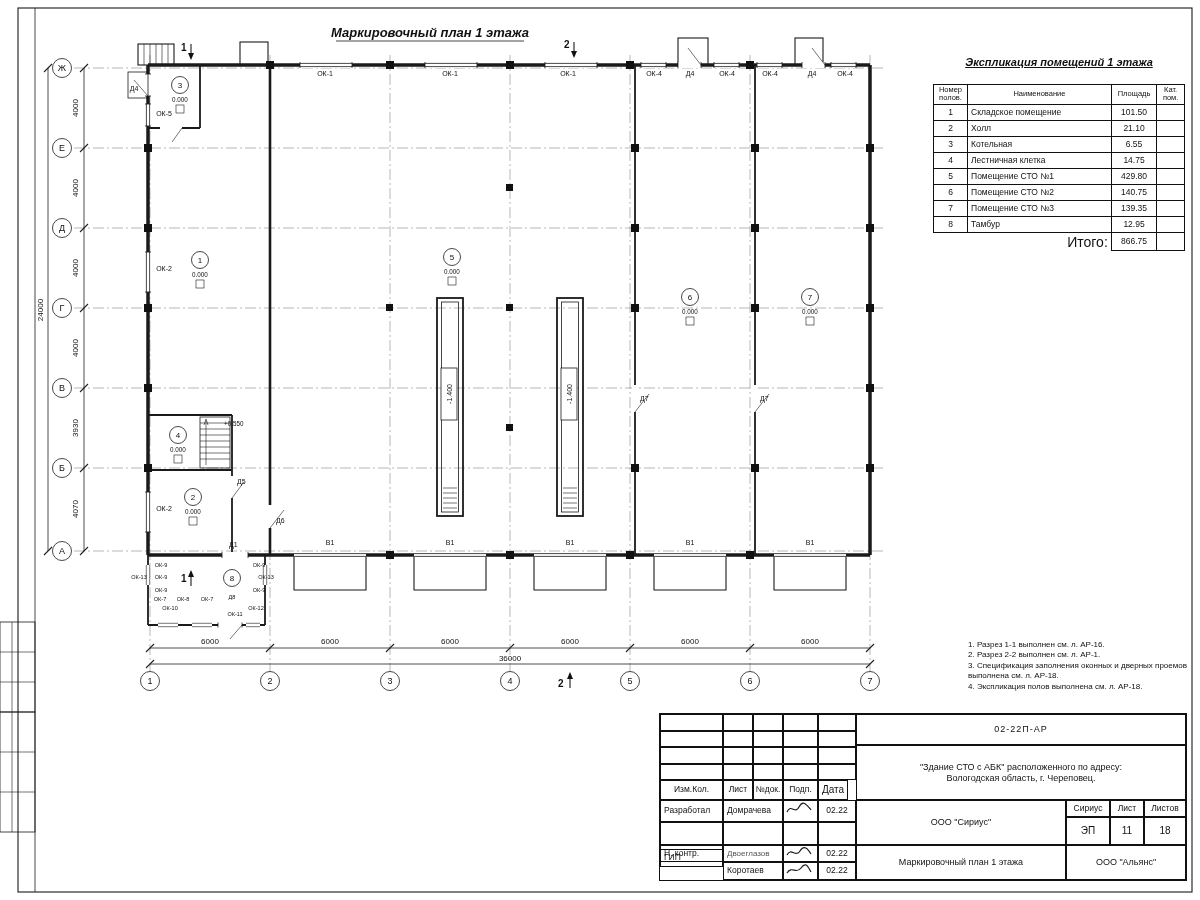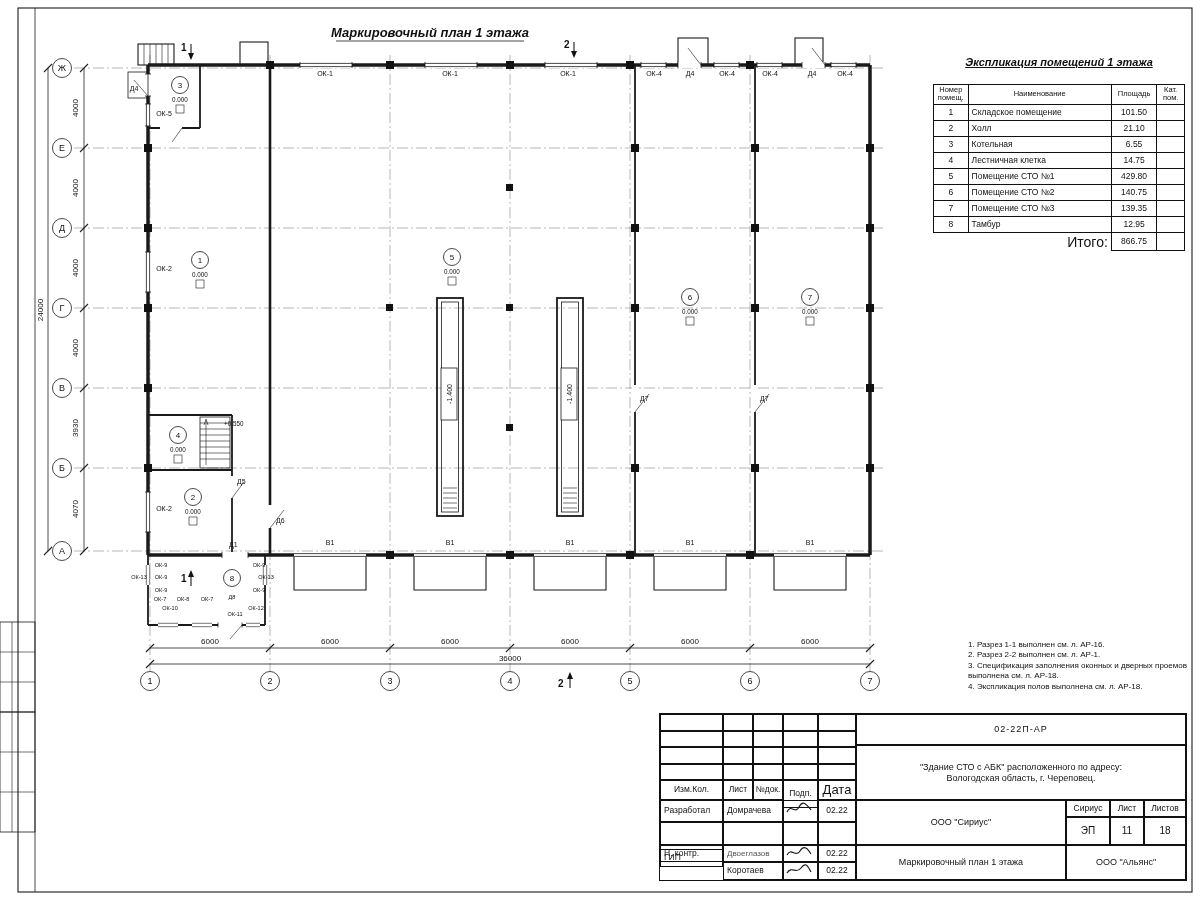--- a/index.html
+++ b/index.html
@@ -473,21 +473,21 @@
     <text class="ttl" x="430" y="37" text-anchor="middle">Маркировочный план 1 этажа</text>
     <line x1="336" y1="41" x2="524" y2="41" class="w08"></line>
   </g>
 </svg>
 
 <div class="schedule">
   <div class="schedule-title">Экспликация помещений 1 этажа</div>
   <table>
     <thead>
       <tr>
-        <th style="width:28px">Номер помещ.</th>
+        <th style="width:28px">Номер полов.</th>
         <th style="width:158px">Наименование</th>
         <th style="width:40px">Площадь</th>
         <th style="width:22px">Кат. пом.</th>
       </tr>
     </thead>
     <tbody>
       <tr>
             <td>1</td>
             <td class="t-name">Складское помещение</td>
             <td>101.50</td>
@@ -570,22 +570,22 @@
         <div></div>
     <div></div>
         <div></div>
         <div></div>
         <div></div>
         <div></div>
   </div>
   <div class="cell" style="left:0;top:66px;width:63px;height:20px;font-size:8.5px">Изм.Кол.</div>
   <div class="cell" style="left:63px;top:66px;width:30px;height:20px;font-size:8.5px">Лист</div>
   <div class="cell" style="left:93px;top:66px;width:30px;height:20px;font-size:8.5px">№док.</div>
-  <div class="cell" style="left:123px;top:66px;width:35px;height:28px;font-size:8.5px">Подп.</div>
-  <div class="cell" style="left:158px;top:66px;width:38px;height:20px;font-size:13px">Дата</div>
+  <div class="cell" style="left:123px;top:66px;width:35px;height:20px;font-size:8.5px">Подп.</div>
+  <div class="cell" style="left:158px;top:66px;width:30px;height:20px;font-size:10px">Дата</div>
 
   <div class="cell left" style="left:0;top:86px;width:63px;height:22px;font-size:8.5px">Разработал</div>
   <div class="cell left" style="left:63px;top:86px;width:60px;height:22px;font-size:8.5px">Домрачева</div>
   <div class="cell" style="left:123px;top:86px;width:35px;height:22px">
         <svg width="30" height="16" viewBox="0 0 30 16">
           <path d="M3 11 C7 2, 11 14, 15 6 S23 4, 27 9" fill="none" stroke="#3b3b52" stroke-width="1.2"></path>
         </svg>
       </div>
   <div class="cell" style="left:158px;top:86px;width:38px;height:22px;font-size:8.5px">02.22</div>
 

